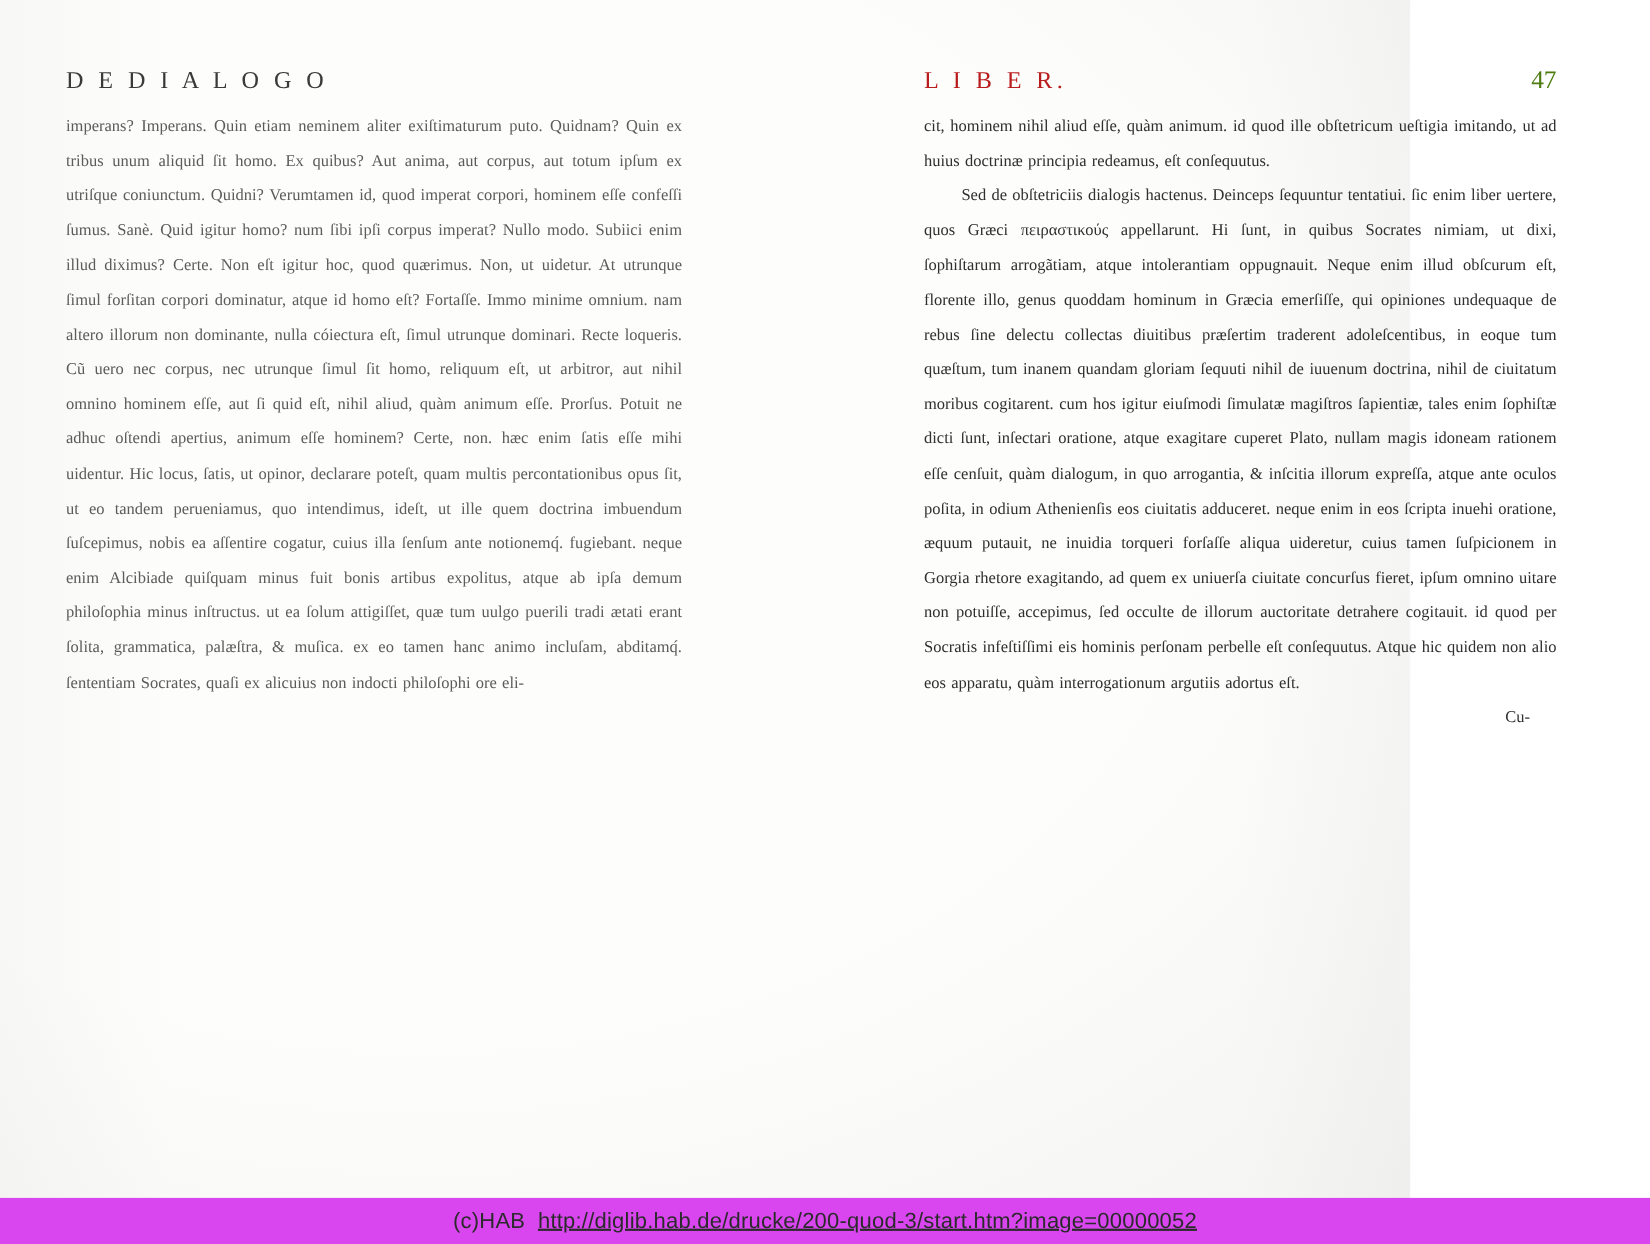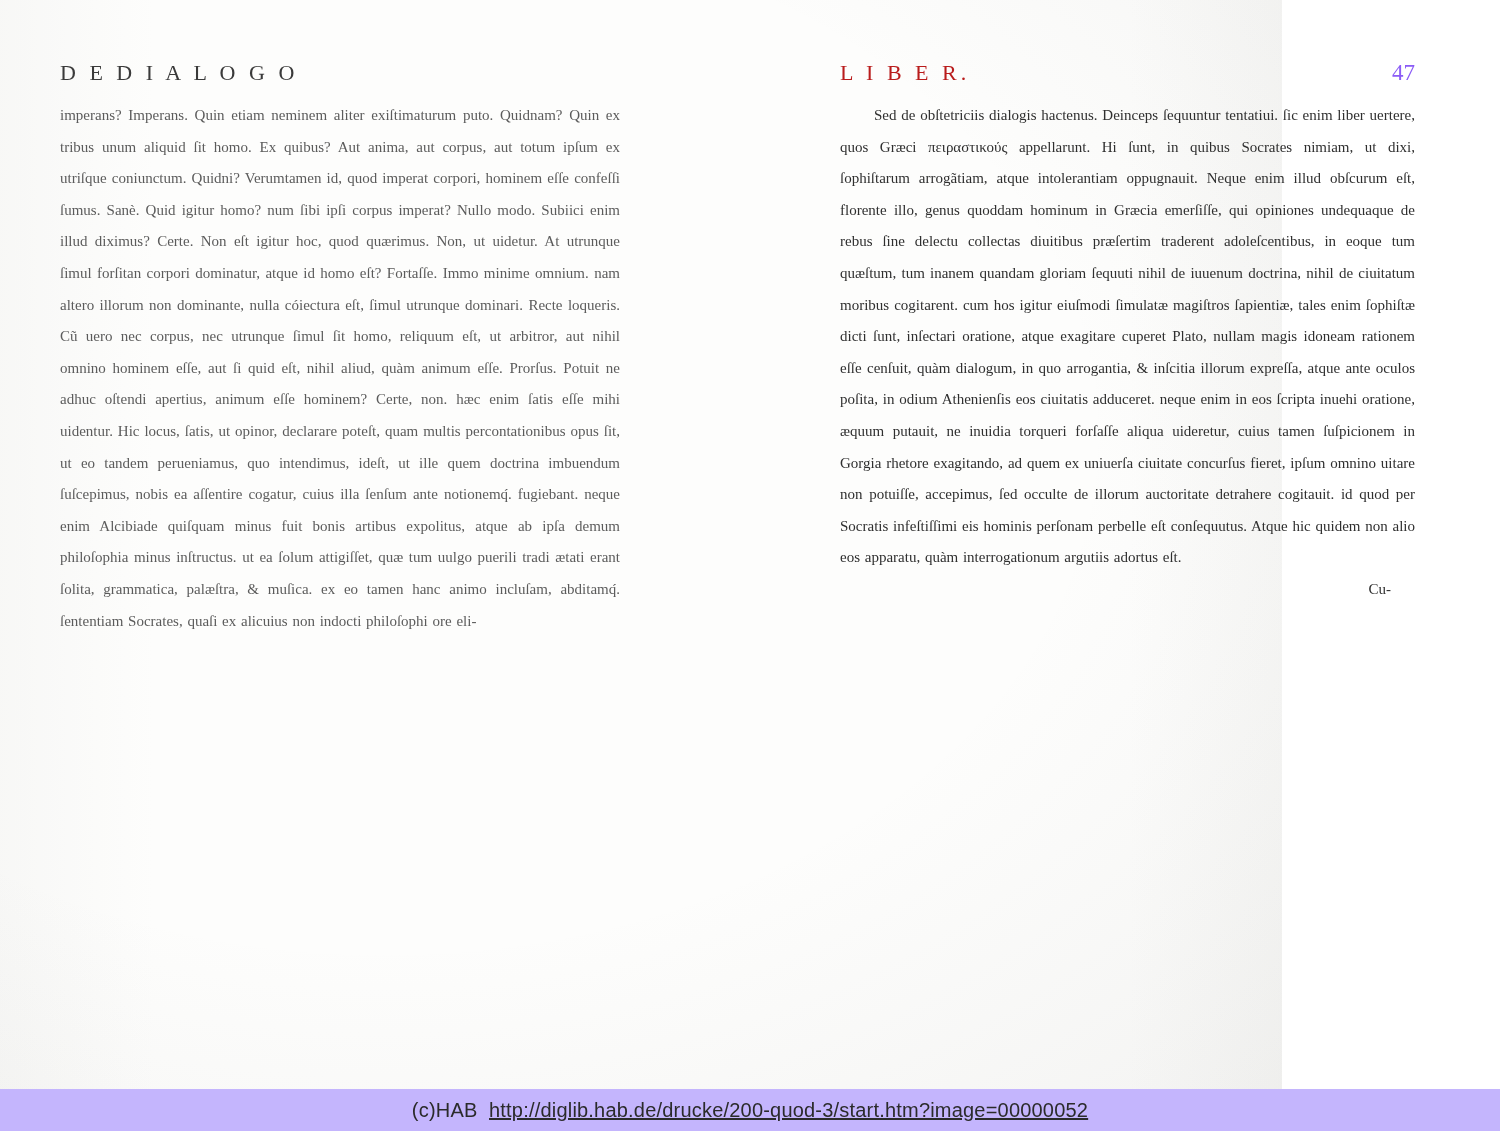--- a/index.html
+++ b/index.html
@@ -53,21 +53,21 @@
   .head-left  { color: #3a3a3a; }
   .head-right { color: #b91c1c; }
   .head-row {
     display: flex;
     justify-content: space-between;
     align-items: baseline;
   }
   .folio {
     font-size: 23px;
     letter-spacing: 0px;
-    color: #8b5cf6;
+    color: #4d7c0f;
   }
 
   .body-text {
     font-size: 15px;
     line-height: 31.6px;
     text-align: justify;
     text-justify: inter-word;
     color: #3b3b3b;
     word-spacing: 1px;
   }
@@ -93,21 +93,21 @@
     display: block;
     padding-right: 24px;
   }
 
   .footer-bar {
     position: absolute;
     left: 0;
     top: 1089px;
     width: 1500px;
     height: 42px;
-    background: #c4b5fd;
+    background: #d946ef;
     display: flex;
     align-items: center;
     justify-content: center;
   }
   .footer-text {
     font-family: "Liberation Sans", sans-serif;
     font-size: 20px;
     color: #2b2b2b;
     letter-spacing: 0.2px;
   }
@@ -130,20 +130,21 @@
         <p>imperans? Imperans. Quin etiam neminem aliter exiſtimaturum puto. Quidnam? Quin ex tribus unum aliquid ſit homo. Ex quibus? Aut anima, aut corpus, aut totum ipſum ex utriſque coniunctum. Quidni? Verumtamen id, quod imperat corpori, hominem eſſe confeſſi ſumus. Sanè. Quid igitur homo? num ſibi ipſi corpus imperat? Nullo modo. Subiici enim illud diximus? Certe. Non eſt igitur hoc, quod quærimus. Non, ut uidetur. At utrunque ſimul forſitan corpori dominatur, atque id homo eſt? Fortaſſe. Immo minime omnium. nam altero illorum non dominante, nulla cóiectura eſt, ſimul utrunque dominari. Recte loqueris. Cũ uero nec corpus, nec utrunque ſimul ſit homo, reliquum eſt, ut arbitror, aut nihil omnino hominem eſſe, aut ſi quid eſt, nihil aliud, quàm animum eſſe. Prorſus. Potuit ne adhuc oſtendi apertius, animum eſſe hominem? Certe, non. hæc enim ſatis eſſe mihi uidentur. Hic locus, ſatis, ut opinor, declarare poteſt, quam multis percontationibus opus ſit, ut eo tandem perueniamus, quo intendimus, ideſt, ut ille quem doctrina imbuendum ſuſcepimus, nobis ea aſſentire cogatur, cuius illa ſenſum ante notionemq́. fugiebant. neque enim Alcibiade quiſquam minus fuit bonis artibus expolitus, atque ab ipſa demum philoſophia minus inſtructus. ut ea ſolum attigiſſet, quæ tum uulgo puerili tradi ætati erant ſolita, grammatica, palæſtra, &amp; muſica. ex eo tamen hanc animo incluſam, abditamq́. ſententiam Socrates, quaſi ex alicuius non indocti philoſophi ore eli-</p>
       </div>
     </div>
 
     <div class="col col-right">
       <div class="head-row">
         <div class="running-head head-right">L I B E R.</div>
         <div class="folio">47</div>
       </div>
       <div class="body-text">
+        <p>cit, hominem nihil aliud eſſe, quàm animum. id quod ille obſtetricum ueſtigia imitando, ut ad huius doctrinæ principia redeamus, eſt conſequutus.</p>
         <p class="indent">Sed de obſtetriciis dialogis hactenus. Deinceps ſequuntur tentatiui. ſic enim liber uertere, quos Græci πειραστικούς appellarunt. Hi ſunt, in quibus Socrates nimiam, ut dixi, ſophiſtarum arrogãtiam, atque intolerantiam oppugnauit. Neque enim illud obſcurum eſt, florente illo, genus quoddam hominum in Græcia emerſiſſe, qui opiniones undequaque de rebus ſine delectu collectas diuitibus præſertim traderent adoleſcentibus, in eoque tum quæſtum, tum inanem quandam gloriam ſequuti nihil de iuuenum doctrina, nihil de ciuitatum moribus cogitarent. cum hos igitur eiuſmodi ſimulatæ magiſtros ſapientiæ, tales enim ſophiſtæ dicti ſunt, inſectari oratione, atque exagitare cuperet Plato, nullam magis idoneam rationem eſſe cenſuit, quàm dialogum, in quo arrogantia, &amp; inſcitia illorum expreſſa, atque ante oculos poſita, in odium Athenienſis eos ciuitatis adduceret. neque enim in eos ſcripta inuehi oratione, æquum putauit, ne inuidia torqueri forſaſſe aliqua uideretur, cuius tamen ſuſpicionem in Gorgia rhetore exagitando, ad quem ex uniuerſa ciuitate concurſus fieret, ipſum omnino uitare non potuiſſe, accepimus, ſed occulte de illorum auctoritate detrahere cogitauit. id quod per Socratis infeſtiſſimi eis hominis perſonam perbelle eſt conſequutus. Atque hic quidem non alio eos apparatu, quàm interrogationum argutiis adortus eſt.</p>
         <span class="lastline-right">Cu-</span>
       </div>
     </div>
 
   </div>
 </div>
 
 <div class="footer-bar">
   <div class="footer-text">

